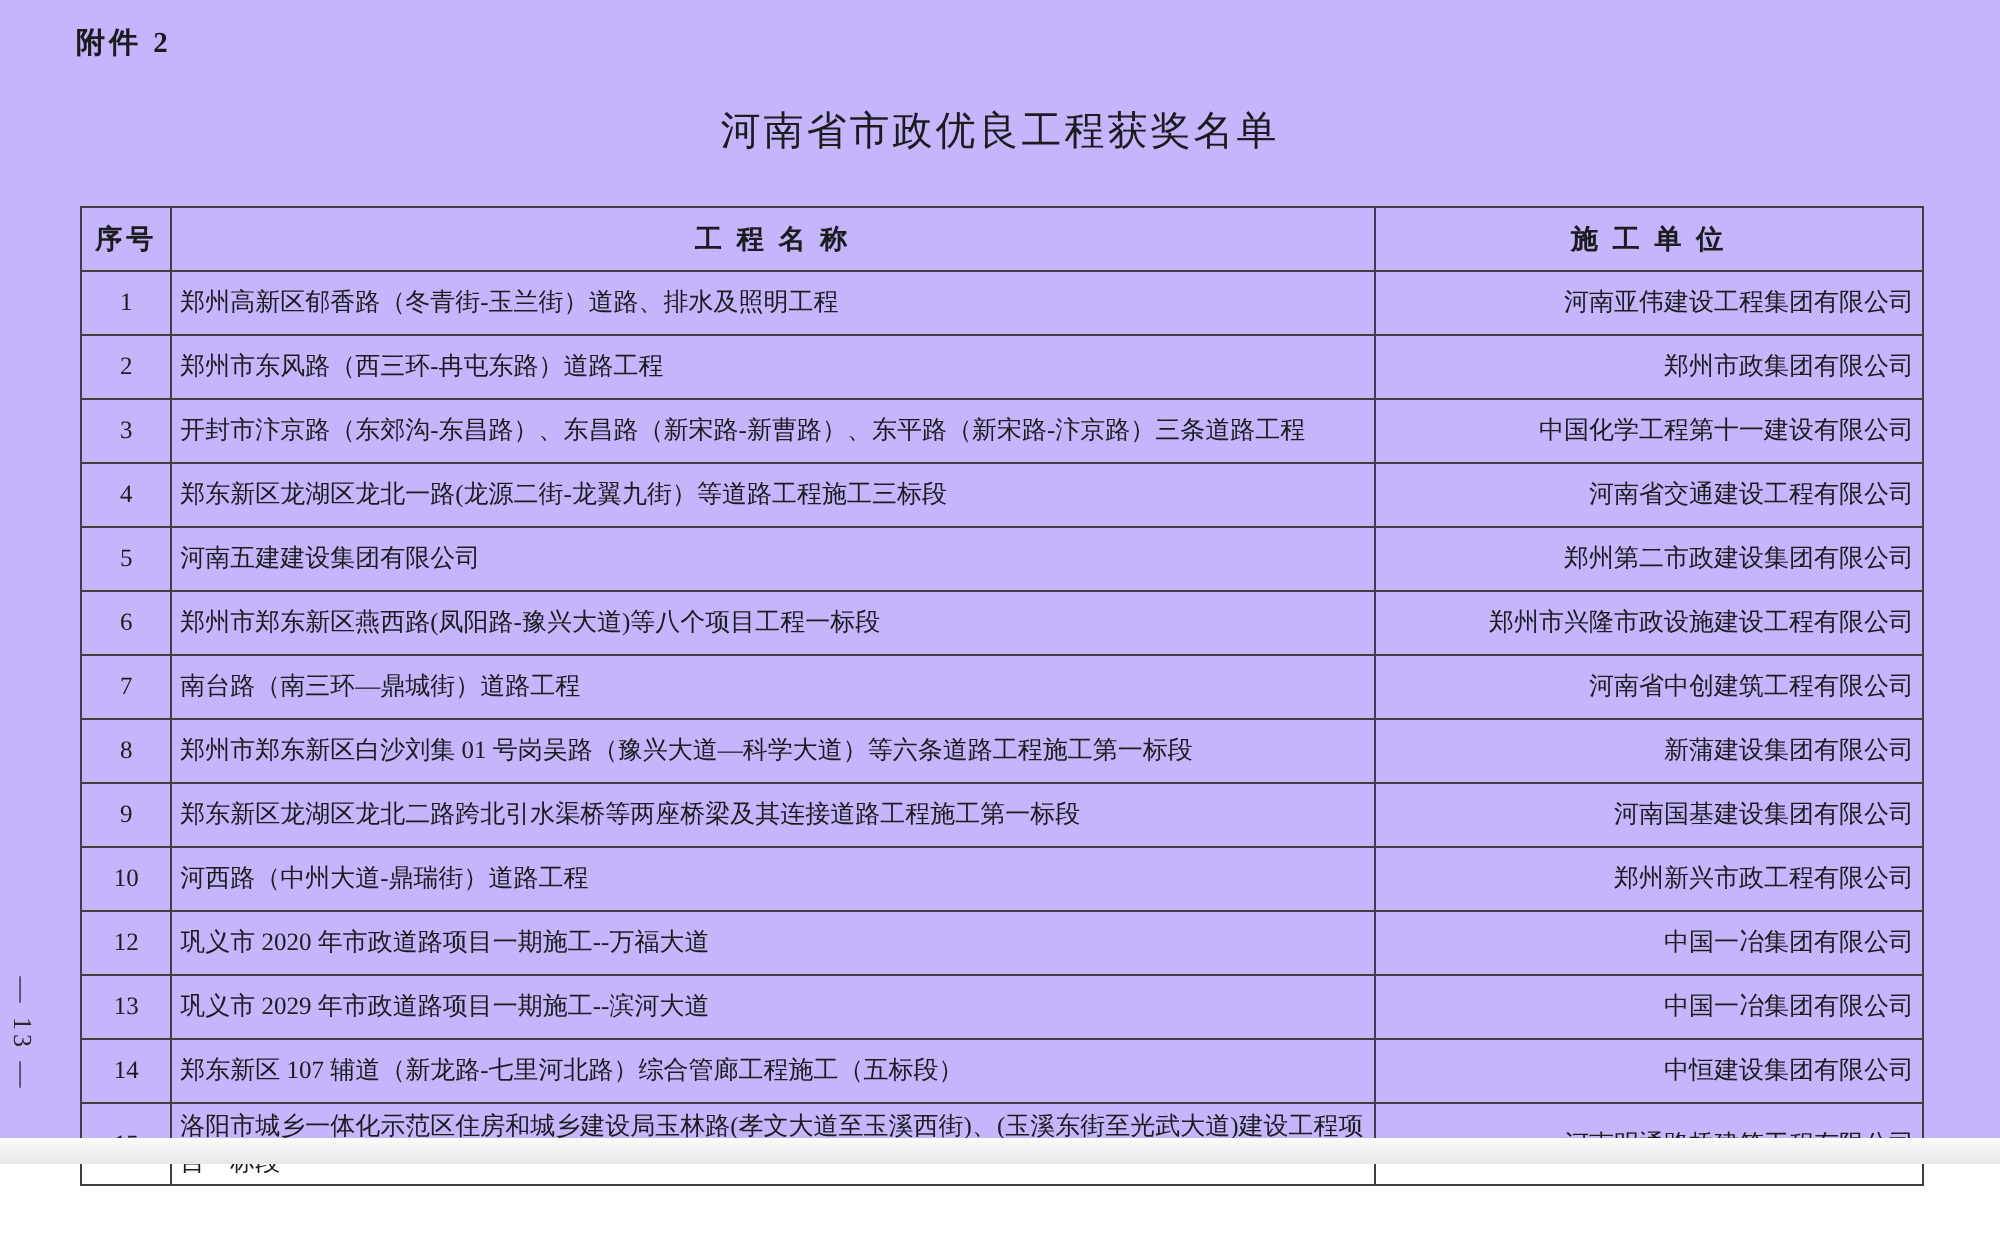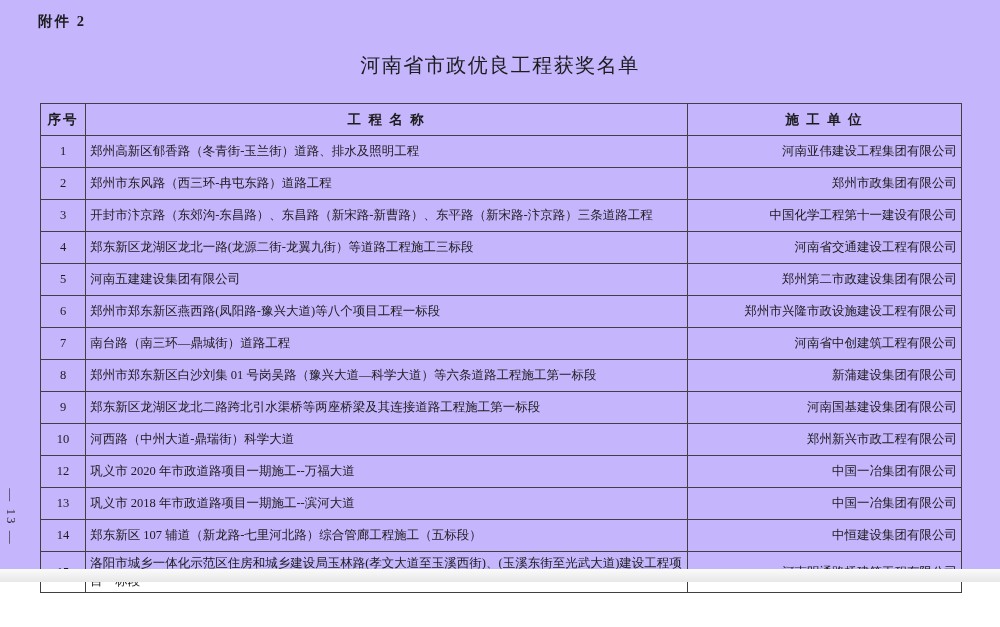--- a/index.html
+++ b/index.html
@@ -158,31 +158,31 @@
     <td class="col-project">郑州市郑东新区白沙刘集 01 号岗吴路（豫兴大道—科学大道）等六条道路工程施工第一标段</td>
     <td class="col-company">新蒲建设集团有限公司</td>
   </tr>
         <tr>
     <td class="col-no">9</td>
     <td class="col-project">郑东新区龙湖区龙北二路跨北引水渠桥等两座桥梁及其连接道路工程施工第一标段</td>
     <td class="col-company">河南国基建设集团有限公司</td>
   </tr>
         <tr>
     <td class="col-no">10</td>
-    <td class="col-project">河西路（中州大道-鼎瑞街）科学大道</td>
+    <td class="col-project">河西路（中州大道-鼎瑞街）道路工程</td>
     <td class="col-company">郑州新兴市政工程有限公司</td>
   </tr>
         <tr>
     <td class="col-no">12</td>
     <td class="col-project">巩义市 2020 年市政道路项目一期施工--万福大道</td>
     <td class="col-company">中国一冶集团有限公司</td>
   </tr>
         <tr>
     <td class="col-no">13</td>
-    <td class="col-project">巩义市 2018 年市政道路项目一期施工--滨河大道</td>
+    <td class="col-project">巩义市 2029 年市政道路项目一期施工--滨河大道</td>
     <td class="col-company">中国一冶集团有限公司</td>
   </tr>
         <tr>
     <td class="col-no">14</td>
     <td class="col-project">郑东新区 107 辅道（新龙路-七里河北路）综合管廊工程施工（五标段）</td>
     <td class="col-company">中恒建设集团有限公司</td>
   </tr>
         <tr>
     <td class="col-no">15</td>
     <td class="col-project">洛阳市城乡一体化示范区住房和城乡建设局玉林路(孝文大道至玉溪西街)、(玉溪东街至光武大道)建设工程项目一标段</td>

